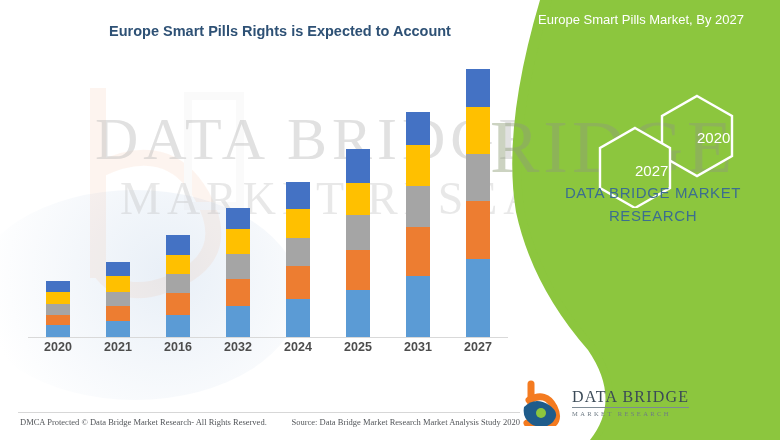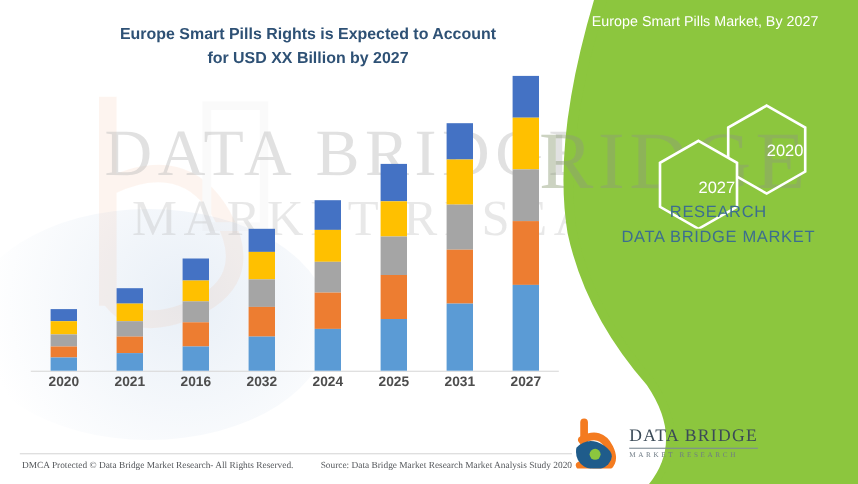--- a/index.html
+++ b/index.html
@@ -271,21 +271,20 @@
       <path d="M58 10 L58 200" stroke="#f0a070" stroke-width="16" fill="none"></path>
       <path d="M58 92 q70 -34 104 26 q34 62 -34 88 q-48 18 -70 -16" stroke="#f0a070" stroke-width="16" fill="none"></path>
       <rect x="148" y="18" width="52" height="110" stroke="#d8d8d8" stroke-width="8" fill="none"></rect>
     </svg>
     <div class="wm-text">DATA BRIDGE</div>
     <div class="wm-text2">MARKET RESEARCH</div>
   </div>
 
   <div class="headline">
     <div>Europe Smart Pills Rights is Expected to Account</div>
-    <div>for USD XX Billion by 2027</div>
   </div>
 
   <div class="chart-area">
     <div class="plot" id="plot">
         <div class="bar-group">
           <div class="bar">
             <div class="seg" title="Germany 2020" style="background: rgb(91, 155, 213); height: 11.792px;"></div>
             <div class="seg" title="U.K. 2020" style="background: rgb(237, 125, 49); height: 10.72px;"></div>
             <div class="seg" title="France 2020" style="background: rgb(165, 165, 165); height: 10.72px;"></div>
             <div class="seg" title="Belgium 2020" style="background: rgb(255, 192, 0); height: 11.792px;"></div>
@@ -387,22 +386,22 @@
     <div class="hexwrap">
       <svg width="200" height="120" viewBox="0 0 200 120">
         <polygon points="137,8 172,28 172,68 137,88 102,68 102,28" fill="none" stroke="#ffffff" stroke-width="2.4"></polygon>
         <polygon points="75,40 110,60 110,100 75,120 40,100 40,60" fill="#8CC63E" stroke="#ffffff" stroke-width="2.4"></polygon>
       </svg>
       <span class="hex-label hex-2020">2020</span>
       <span class="hex-label hex-2027">2027</span>
     </div>
 
     <div class="dbmr">
+      <div>DATA BRIDGE MARKET</div>
       <div>RESEARCH</div>
-      <div>DATA BRIDGE MARKET</div>
     </div>
 
     <div class="logo-block">
       <svg width="46" height="46" viewBox="0 0 46 46">
         <path d="M13 4 L13 40" stroke="#F47B20" stroke-width="7" fill="none" stroke-linecap="round"></path>
         <path d="M11 20 q17 -9 25 7 q8 16 -9 21 q-13 4 -18 -5" stroke="#F47B20" stroke-width="7" fill="none" stroke-linecap="round"></path>
         <path d="M6 27 q11 -11 25 -2 q12 8 4 17 q-9 9 -22 2 q-9 -6 -7 -17 Z" fill="#1F5C8B"></path>
         <circle cx="23" cy="33" r="5" fill="#8CC63E"></circle>
       </svg>
       <div>

